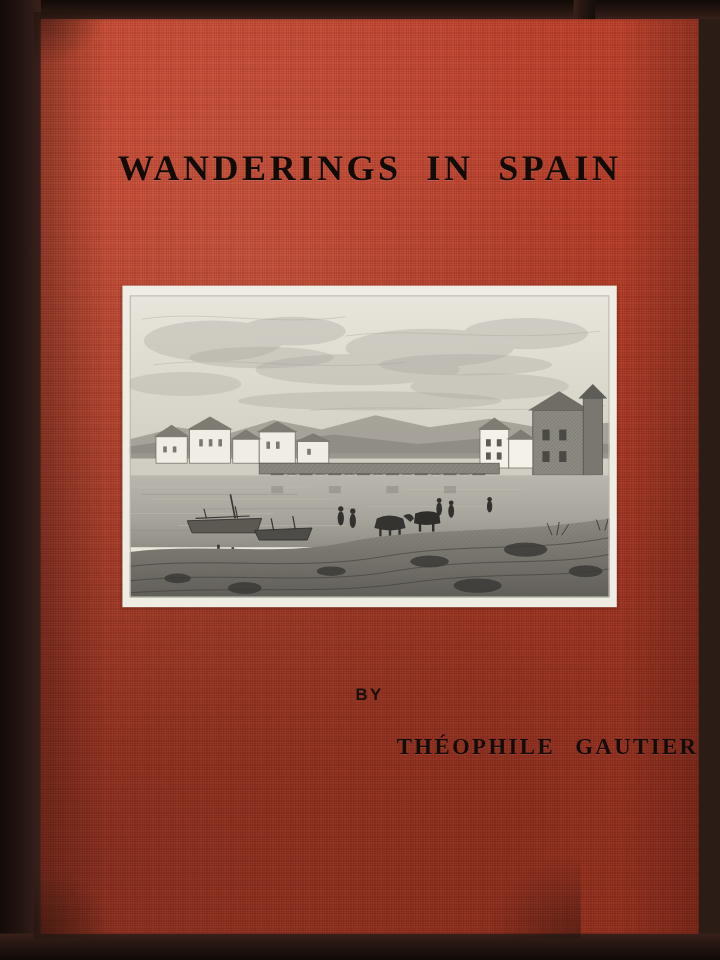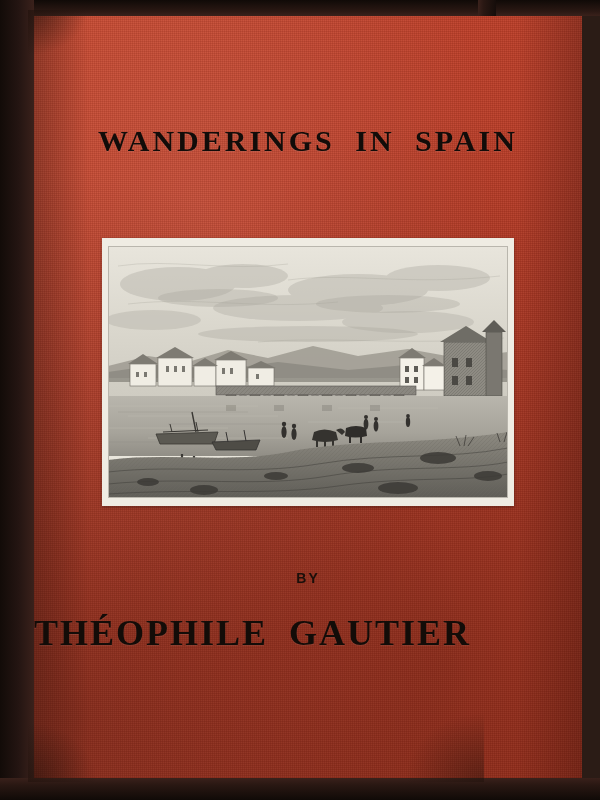--- a/index.html
+++ b/index.html
@@ -135,23 +135,23 @@
     font-weight: bold;
     letter-spacing: 2px;
     color: #1a0f0a;
   }
 
   .author {
     position: absolute;
     top: 596px;
     left: 0;
     width: 100%;
-    text-align: left;
+    text-align: right;
     font-family: "Liberation Serif", serif;
-    font-size: 36px;
+    font-size: 19px;
     font-weight: bold;
     letter-spacing: 2px;
     word-spacing: 10px;
     color: #130c08;
     text-shadow: 0 1px 0 rgba(255,255,255,0.08);
   }
 
   
   .wear {
     position: absolute;

